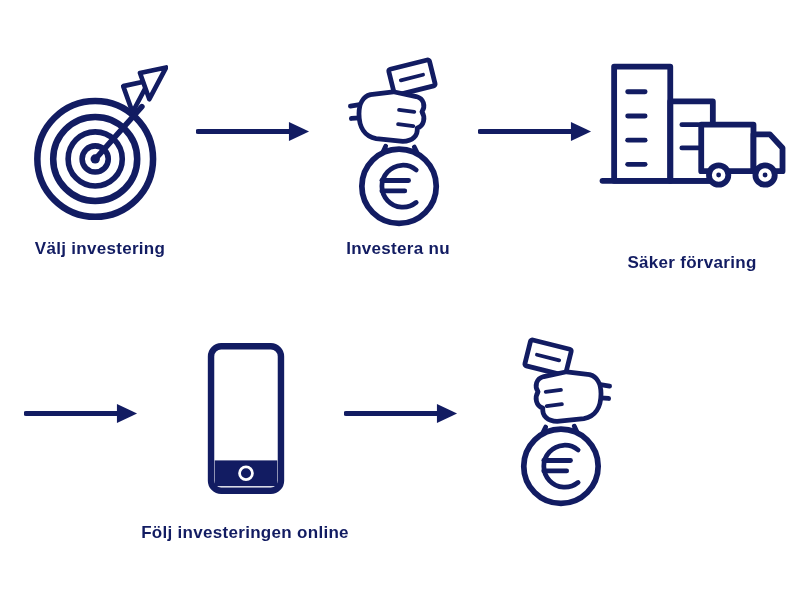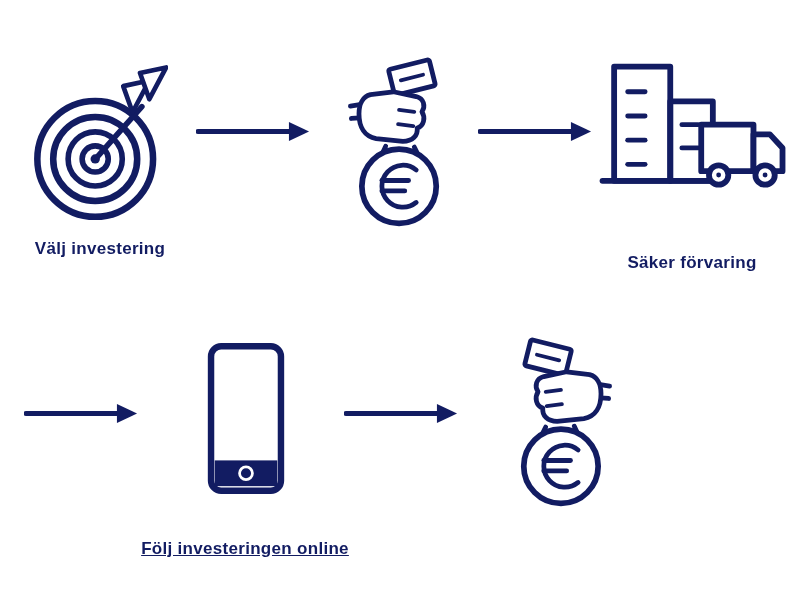--- a/index.html
+++ b/index.html
@@ -63,20 +63,21 @@
       <path class="sw" d="M34,46 C26,48 22,56 22,66 C22,80 28,90 40,92 L68,95 C78,95 84,89 83,81 C90,79 92,70 88,64 C92,58 90,50 82,48 L58,43 Z" stroke-width="5"></path>
       <line class="s" x1="64" y1="62" x2="80" y2="64" stroke-width="4"></line>
       <line class="s" x1="63" y1="77" x2="79" y2="79" stroke-width="4"></line>
       <path class="s" d="M50,100 L44,113 M80,101 L86,113" stroke-width="5"></path>
       <circle class="sw" cx="64" cy="142" r="39" stroke-width="6"></circle>
       <path class="s" d="M82,125 A22,22 0 1 0 82,159" stroke-width="5"></path>
       <line class="s" x1="46" y1="136" x2="74" y2="136" stroke-width="5"></line>
       <line class="s" x1="46" y1="147" x2="70" y2="147" stroke-width="5"></line>
     </svg>
   </div>
+  <div class="abs step-label" style="left:338px; top:238px; width:120px;">Investera nu</div>
 
   <div class="abs icon" style="left:478px; top:118px; width:115px; height:27px;">
     <svg viewBox="0 0 120 26">
       <line class="s" x1="2" y1="13" x2="100" y2="13" stroke-width="5"></line>
       <polygon class="f" points="97,3 118,13 97,23"></polygon>
     </svg>
   </div>
 
   <div class="abs icon" style="left:598px; top:55px; width:190px; height:150px;">
     <svg viewBox="0 0 195 155">
@@ -106,21 +107,21 @@
     </svg>
   </div>
 
   <div class="abs icon" style="left:200px; top:335px; width:92px; height:168px;">
     <svg viewBox="0 0 100 170">
       <rect class="sw" x="12" y="6" width="76" height="157" rx="11" stroke-width="7"></rect>
       <rect class="f" x="16" y="130" width="68" height="28"></rect>
       <circle cx="50" cy="144" r="7" fill="var(--ink)" stroke="#ffffff" stroke-width="3"></circle>
     </svg>
   </div>
-  <div class="abs step-label" style="left:125px; top:538px; width:240px;text-decoration:underline;">Följ investeringen online</div>
+  <div class="abs step-label" style="left:125px; top:522px; width:240px;">Följ investeringen online</div>
 
   <div class="abs icon" style="left:344px; top:400px; width:115px; height:27px;">
     <svg viewBox="0 0 120 26">
       <line class="s" x1="2" y1="13" x2="100" y2="13" stroke-width="5"></line>
       <polygon class="f" points="97,3 118,13 97,23"></polygon>
     </svg>
   </div>
 
   <div class="abs icon" style="left:498px; top:330px; width:124px; height:178px;">
     <svg viewBox="0 0 130 185">

